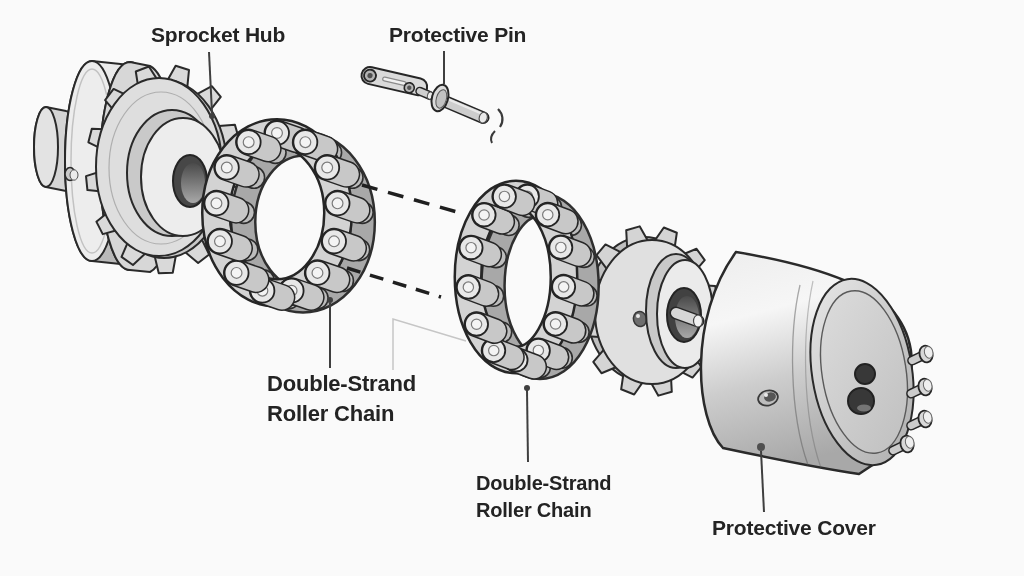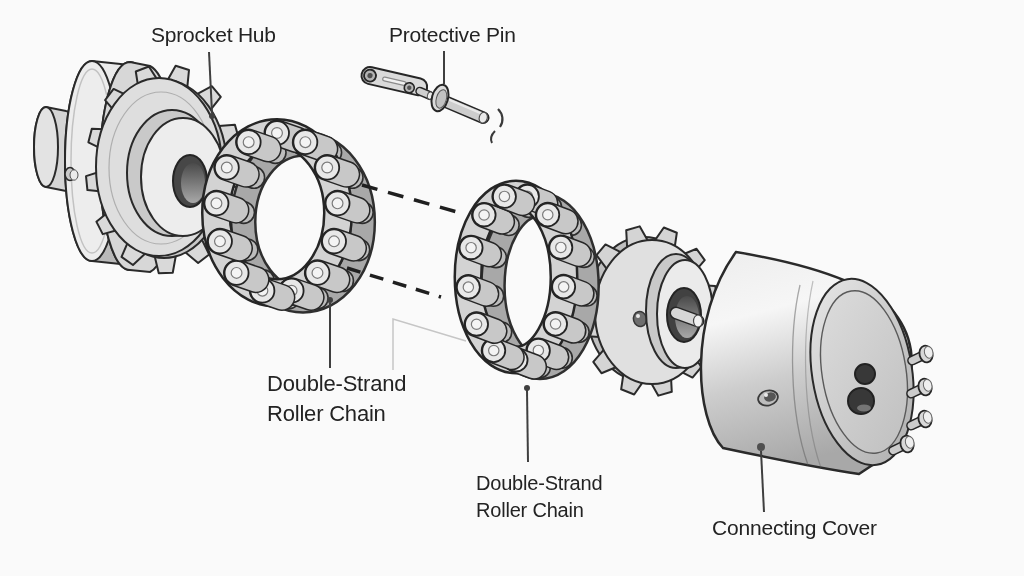--- a/index.html
+++ b/index.html
@@ -1,20 +1,20 @@
 <!DOCTYPE html>
 <html><head>
 <meta charset="utf-8">
 <style>
   html,body{margin:0;padding:0;width:1024px;height:576px;overflow:hidden;
     background:#fafafa;font-family:"Liberation Sans",sans-serif;}
   #stage{position:relative;width:1024px;height:576px;background:#fafafa;}
   #art{position:absolute;left:0;top:0;}
   .lbl{position:absolute;color:#232323;letter-spacing:-0.2px;line-height:1.36;
-    font-family:"Liberation Sans",sans-serif;white-space:nowrap;}
+    font-family:"Liberation Sans",sans-serif;white-space:nowrap;font-weight:bold;}
   .lbl-sm{font-size:20px;}
   .lbl-md{font-size:21px;}
   .lbl-lg{font-size:22px;}
 </style>
 </head>
 <body>
 
 <div id="stage">
 
 <svg id="art" width="1024" height="576" viewBox="0 0 1024 576">
@@ -366,14 +366,14 @@
   <div class="lbl lbl-md" style="left:151px;top:21px;">Sprocket Hub</div>
   <div class="lbl lbl-md" style="left:389px;top:21px;">Protective Pin</div>
   <div class="lbl lbl-lg" style="left:267px;top:369px;">
     <div>Double-Strand</div>
     <div>Roller Chain</div>
   </div>
   <div class="lbl lbl-sm" style="left:476px;top:470px;">
     <div>Double-Strand</div>
     <div>Roller Chain</div>
   </div>
-  <div class="lbl lbl-md" style="left:712px;top:514px;">Connecting Cover</div>
+  <div class="lbl lbl-md" style="left:712px;top:514px;">Protective Cover</div>
 </div>
 
 </body></html>

